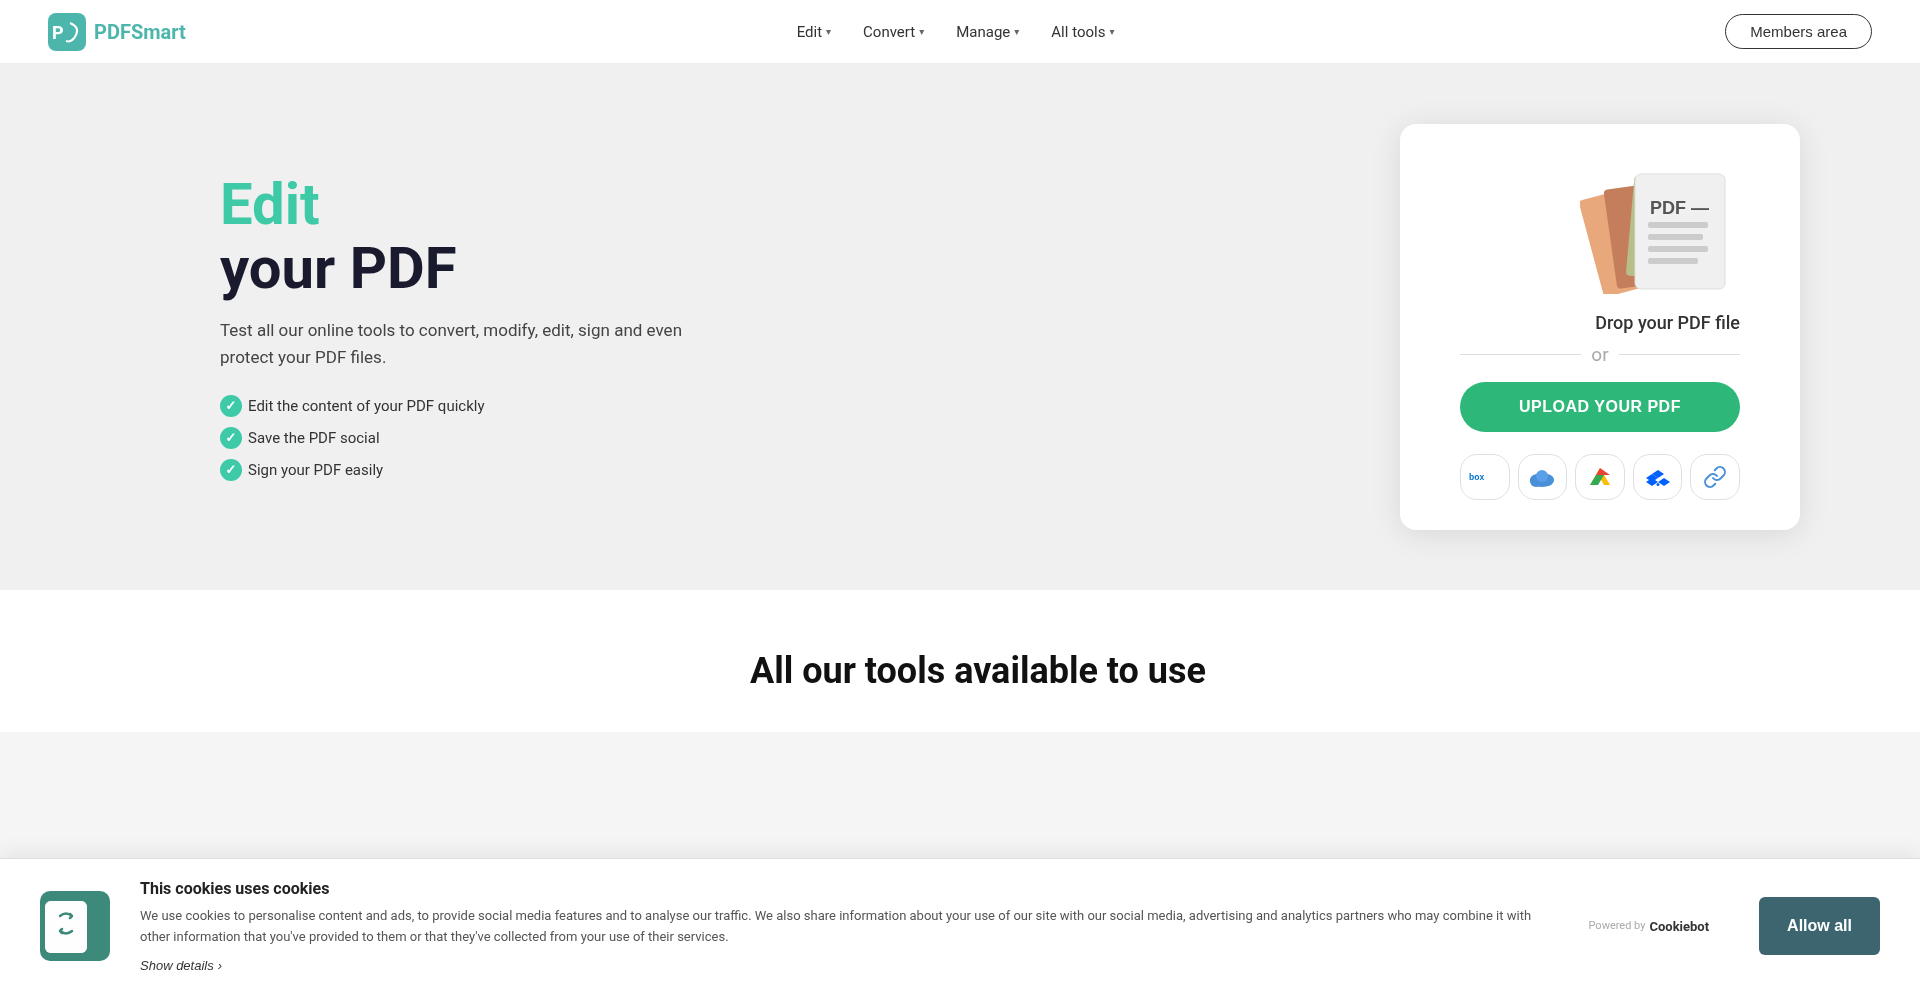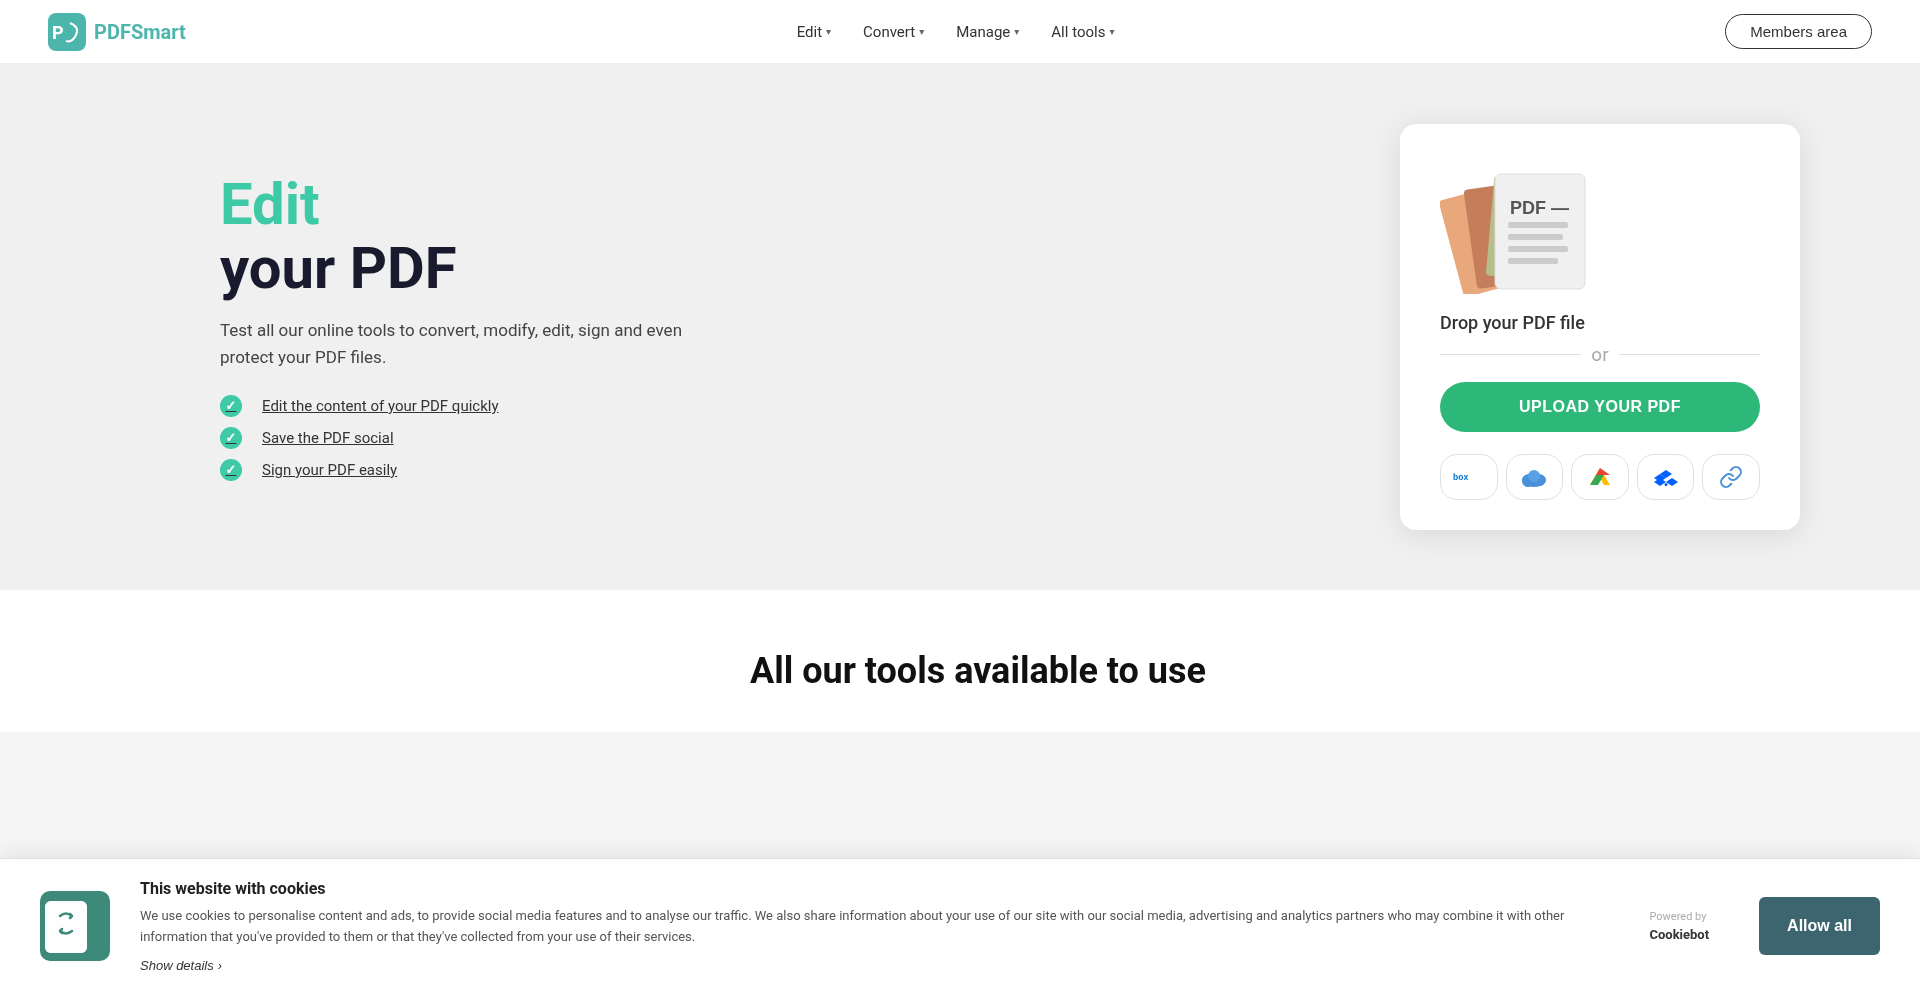--- a/index.html
+++ b/index.html
@@ -87,24 +87,23 @@
     }
     .hero-features {
       list-style: none;
       display: flex;
       flex-direction: column;
       gap: 10px;
     }
     .hero-features li {
       display: flex;
       align-items: center;
-      gap: 20px;
+      gap: 6px;
       font-size: 15px;
       color: #333;
-      text-decoration: underline;
     }
     .check-icon {
       width: 22px;
       height: 22px;
       background: #3EC9A7;
       border-radius: 50%;
       display: flex;
       align-items: center;
       justify-content: center;
       flex-shrink: 0;
@@ -114,26 +113,26 @@
       color: #fff;
       font-size: 13px;
       font-weight: 700;
     }
 
     
     .upload-card {
       background: #fff;
       border-radius: 16px;
       box-shadow: 0 4px 32px rgba(0,0,0,0.10);
-      padding: 40px 40px 30px;
+      padding: 40px 60px 30px;
       width: 400px;
       flex-shrink: 0;
       display: flex;
       flex-direction: column;
-      align-items: flex-start;
+      align-items: flex-end;
       gap: 0;
     }
     .pdf-illustration {
       width: 160px;
       height: 130px;
       position: relative;
       margin-bottom: 18px;
     }
     .drop-text {
       font-size: 18px;
@@ -243,21 +242,21 @@
       color: #333;
       font-weight: 500;
       cursor: pointer;
       background: none;
       border: none;
       padding: 0;
       font-style: italic;
     }
     .powered-by {
       display: flex;
-      flex-direction: column;
+      flex-direction: row;
       align-items: flex-start;
       gap: 4px;
       font-size: 11px;
       color: #aaa;
       flex-shrink: 0;
       margin-right: 20px;
     }
     .cookiebot-logo-text {
       font-weight: 700;
       font-size: 13px;
@@ -422,21 +421,21 @@
       <rect width="70" height="70" rx="10" fill="#3d8a7a"></rect>
       <rect x="5" y="10" width="42" height="52" rx="6" fill="#f0f0f0"></rect>
       <rect x="5" y="10" width="42" height="52" rx="6" fill="white" opacity="0.9"></rect>
 
       <path d="M20 25 Q26 20 32 25 L30 23 M32 25 L30 27" stroke="#3d8a7a" stroke-width="2.5" fill="none" stroke-linecap="round"></path>
       <path d="M32 40 Q26 45 20 40 L22 42 M20 40 L22 38" stroke="#3d8a7a" stroke-width="2.5" fill="none" stroke-linecap="round"></path>
     </svg>
   </div>
 
   <div class="cookie-content">
-    <div class="cookie-title">This website with cookies</div>
+    <div class="cookie-title">This cookies uses cookies</div>
     <p class="cookie-desc">We use cookies to personalise content and ads, to provide social media features and to analyse our traffic. We also share information about your use of our site with our social media, advertising and analytics partners who may combine it with other information that you've provided to them or that they've collected from your use of their services.</p>
     <button class="cookie-show-details">
       <span>Show details</span>
       <span style="font-size:13px;">›</span>
     </button>
   </div>
 
   <div class="powered-by">
     <span style="font-size:11px;color:#aaa;">Powered by</span>
     <div>

